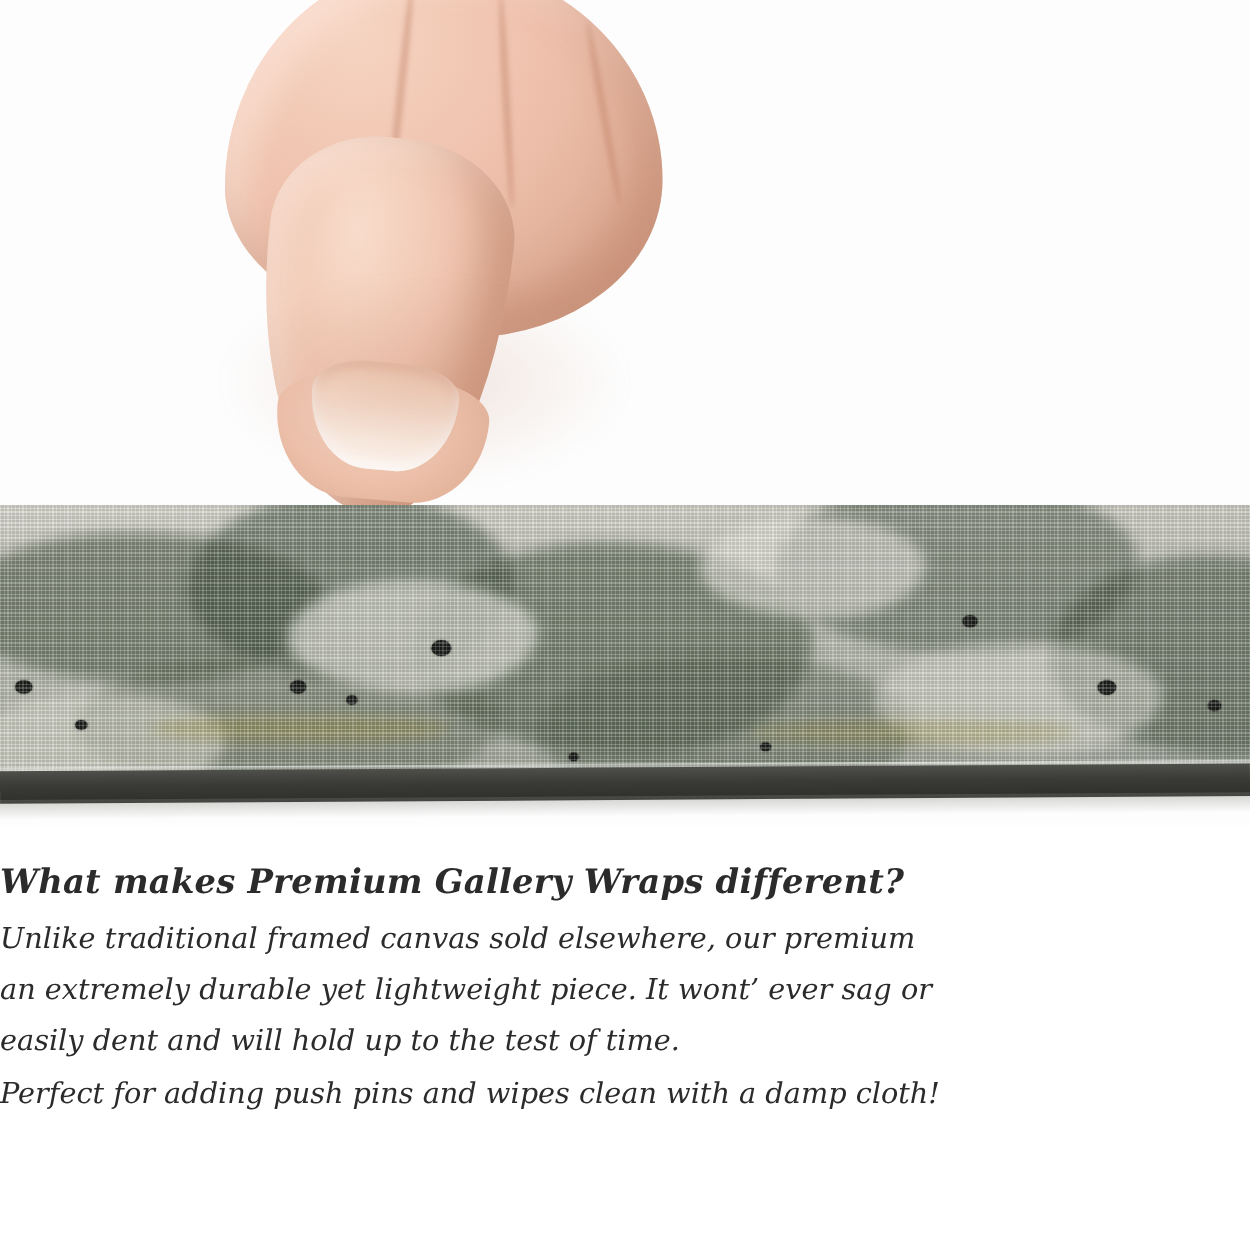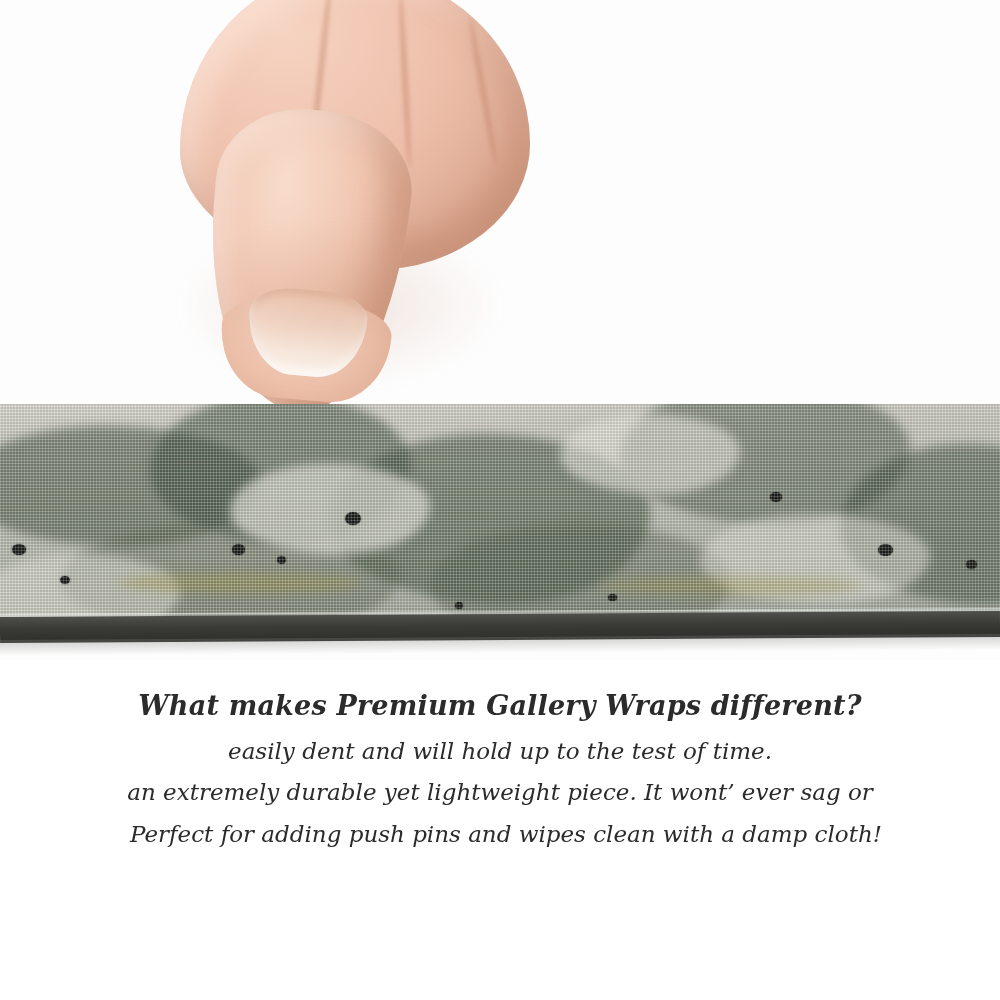--- a/index.html
+++ b/index.html
@@ -182,42 +182,41 @@
     transform: rotate(-0.35deg);
     transform-origin: left center;
   }
 
   
   .caption {
     position: absolute;
     left: 0;
     top: 690px;
     width: 1000px;
-    text-align: center;
+    text-align: left;
     font-family: "DejaVu Serif", serif;
     font-style: italic;
     color: #2b2b2b;
   }
   .caption-heading {
     font-size: 27px;
     font-weight: 700;
     letter-spacing: 0.2px;
     margin-bottom: 12px;
   }
   .caption-line {
     font-size: 23px;
     line-height: 37px;
     font-weight: 400;
   }
   .caption-body {
     margin-bottom: 4px;
   }
   .caption-final {
     margin-top: 5px;
-    margin-left: 12px;
   }
 </style>
 </head>
 <body>
 
 <div class="page">
 
   <div class="photo">
 
     <div class="hand">
@@ -259,18 +258,19 @@
       <div class="speck" style="left:455px; top:198px; width:8px;  height:7px;"></div>
     </div>
 
     <div class="canvas-side-hl"></div>
     <div class="canvas-side"></div>
     <div class="under-shadow"></div>
   </div>
 
   <div class="caption">
     <div class="caption-heading">What makes Premium Gallery Wraps different?</div>
+    <div class="caption-line caption-body">Unlike traditional framed canvas sold elsewhere, our premium</div>
+    <div class="caption-line caption-body">an extremely durable yet lightweight piece. It wont’ ever sag or</div>
     <div class="caption-line caption-body">easily dent and will hold up to the test of time.</div>
-    <div class="caption-line caption-body">an extremely durable yet lightweight piece. It wont’ ever sag or</div>
     <div class="caption-line caption-final">Perfect for adding push pins and wipes clean with a damp cloth!</div>
   </div>
 
 </div>
 
 </body></html>

